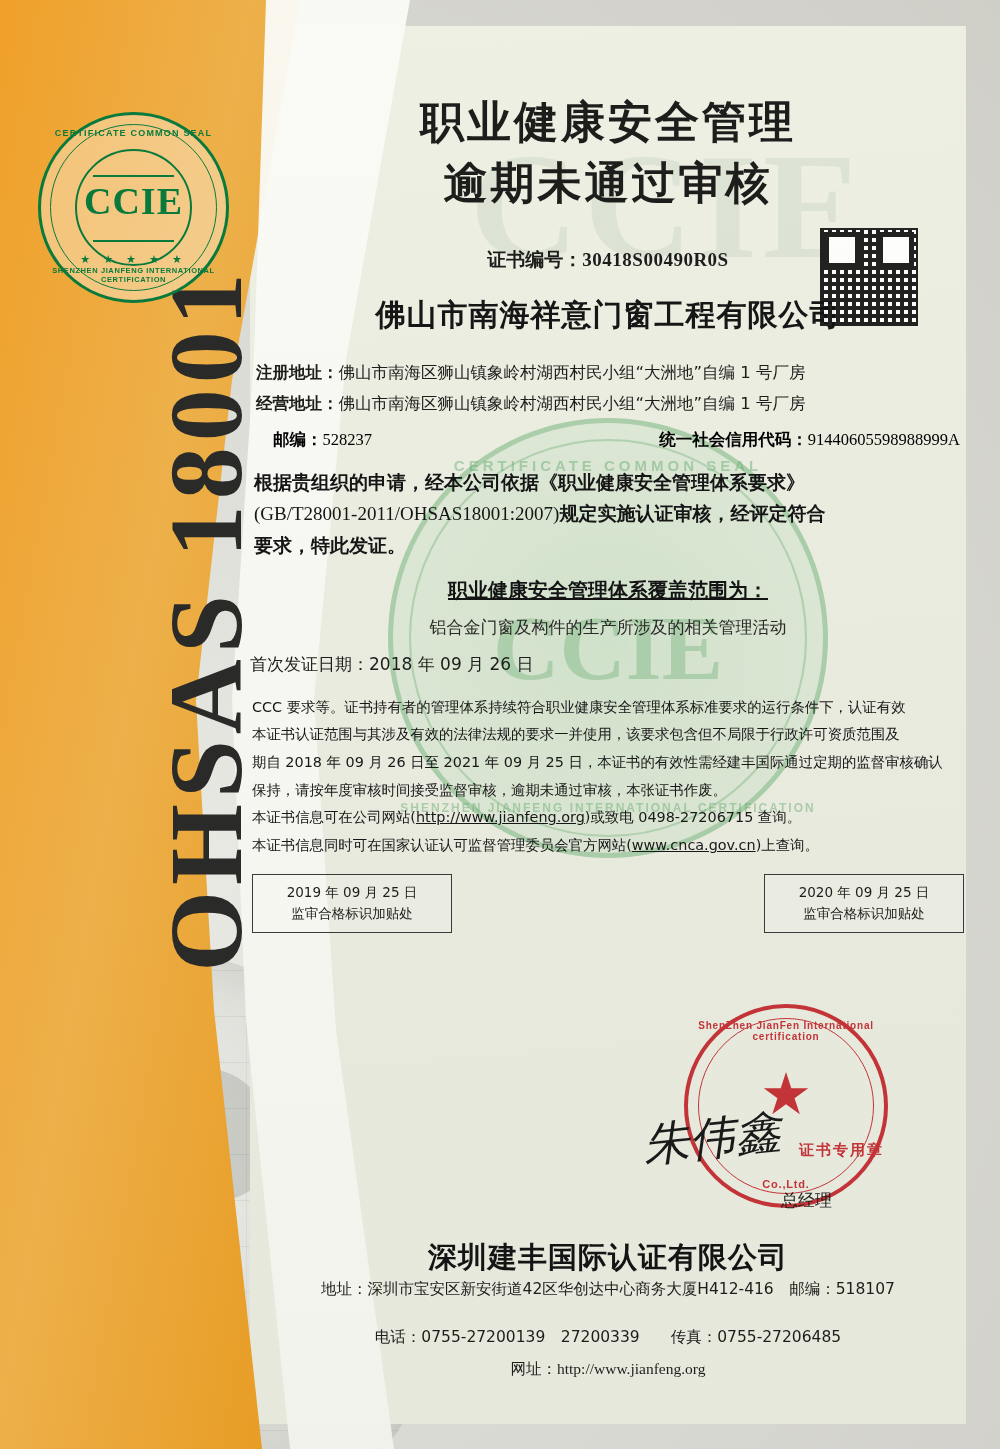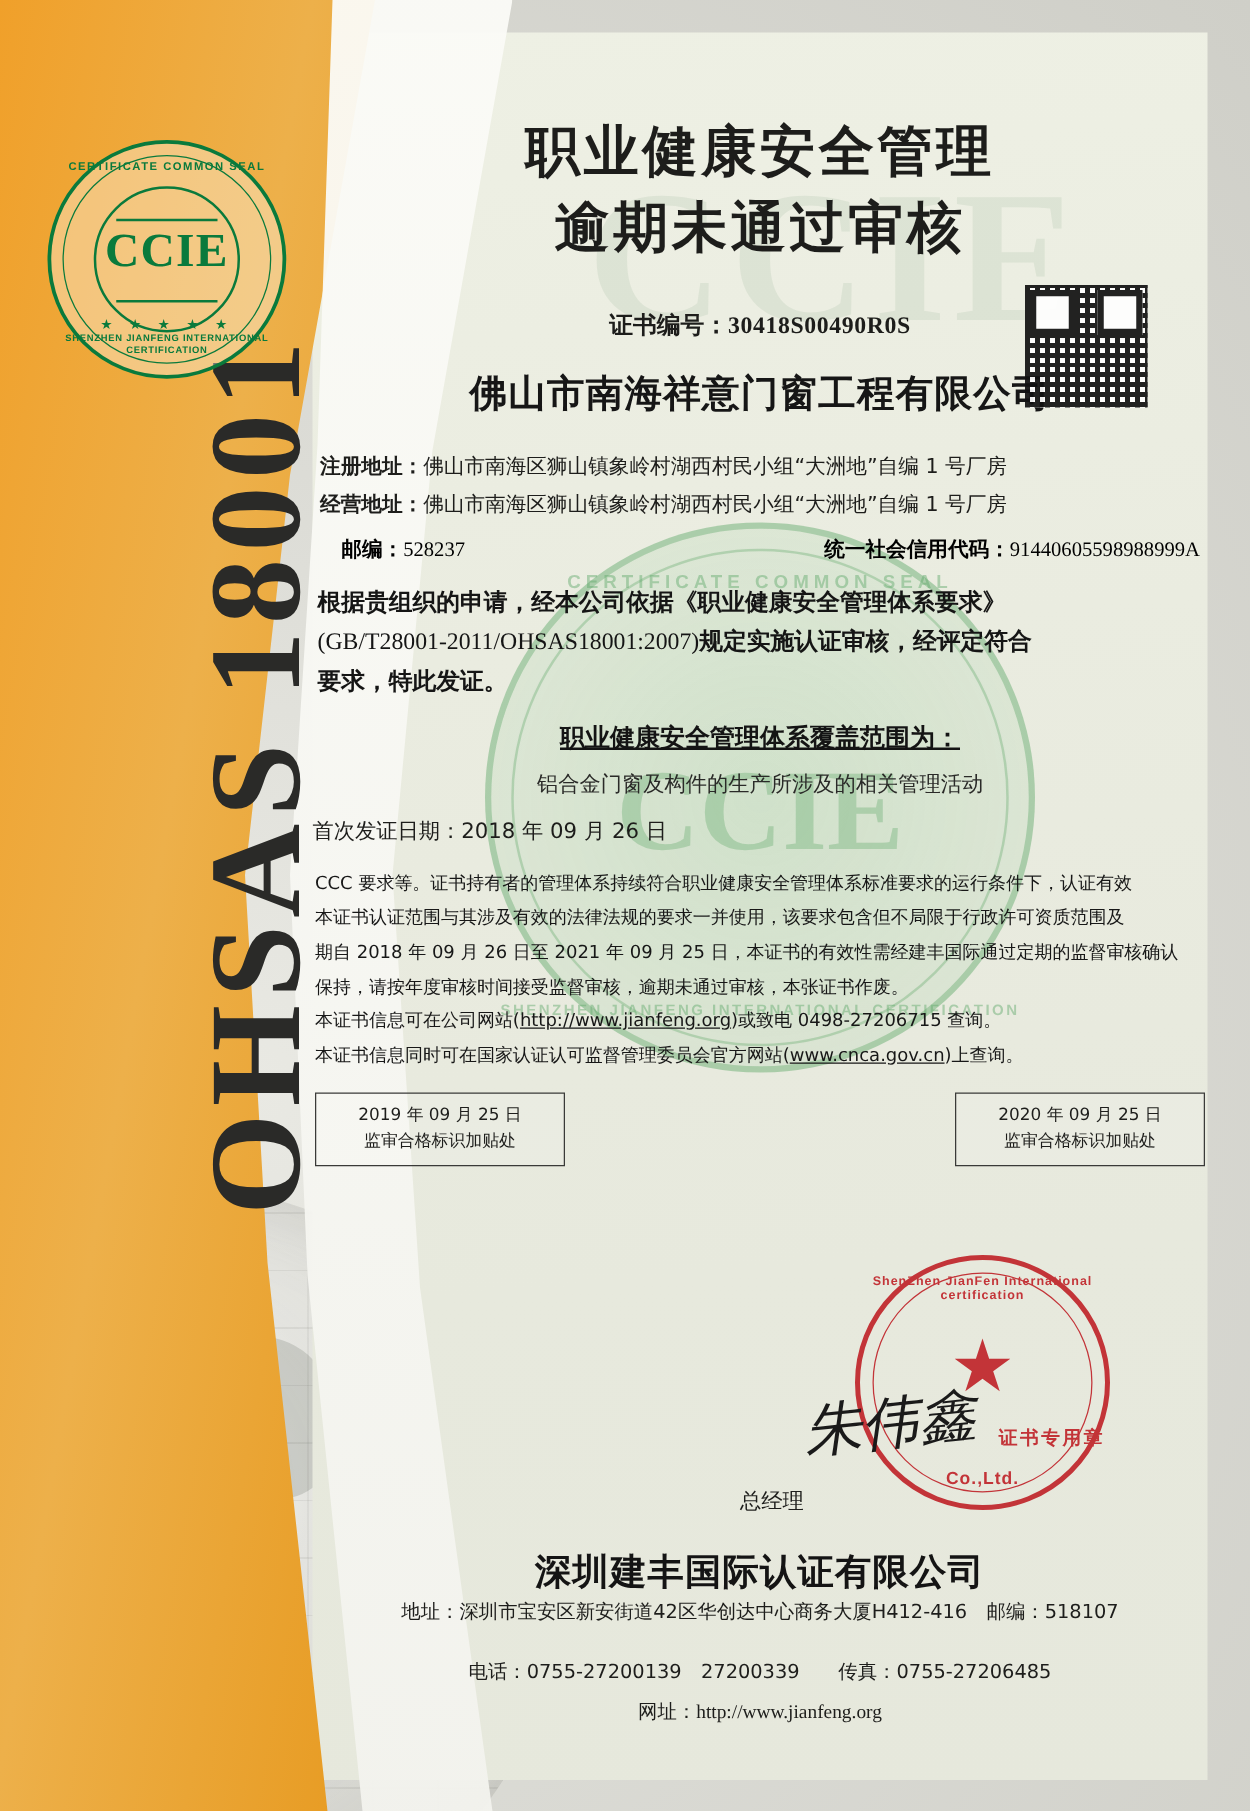--- a/index.html
+++ b/index.html
@@ -169,28 +169,28 @@
     color:#c0252b;font-size:58px;line-height:1;
   }
   .redseal .stxt{
     position:absolute;left:0;right:0;bottom:44px;text-align:right;color:#c0252b;
     font-size:15px;font-weight:700;letter-spacing:2px;font-family:"DejaVu Sans",sans-serif;
   }
   .redseal .top-en,.redseal .bot-en{
     position:absolute;left:0;right:0;text-align:center;color:#c0252b;font-size:10px;font-weight:700;letter-spacing:.8px;
   }
   .redseal .top-en{top:12px;}
-  .redseal .bot-en{bottom:14px;font-size:14px;}
+  .redseal .bot-en{bottom:14px;font-size:11px;}
   .sign{
     position:absolute;left:342px;bottom:250px;width:240px;text-align:center;
     font-family:"Liberation Serif",serif;font-size:46px;color:#1a1a1a;
     transform:rotate(-6deg);font-style:italic;
   }
   .signlabel{
-    position:absolute;left:342px;bottom:208px;width:240px;text-align:left;
+    position:absolute;left:342px;bottom:208px;width:240px;text-align:right;
     font-size:17px;color:#1d1d1b;font-family:"DejaVu Sans",sans-serif;
   }
   .issuer{
     position:absolute;left:0;right:0;bottom:142px;text-align:center;
     font-size:29px;font-weight:700;color:#141414;font-family:"DejaVu Sans",sans-serif;letter-spacing:1px;
   }
   .footline{
     position:absolute;left:0;right:0;text-align:center;font-size:15.5px;color:#1d1d1b;
     font-family:"DejaVu Sans",sans-serif;
   }

